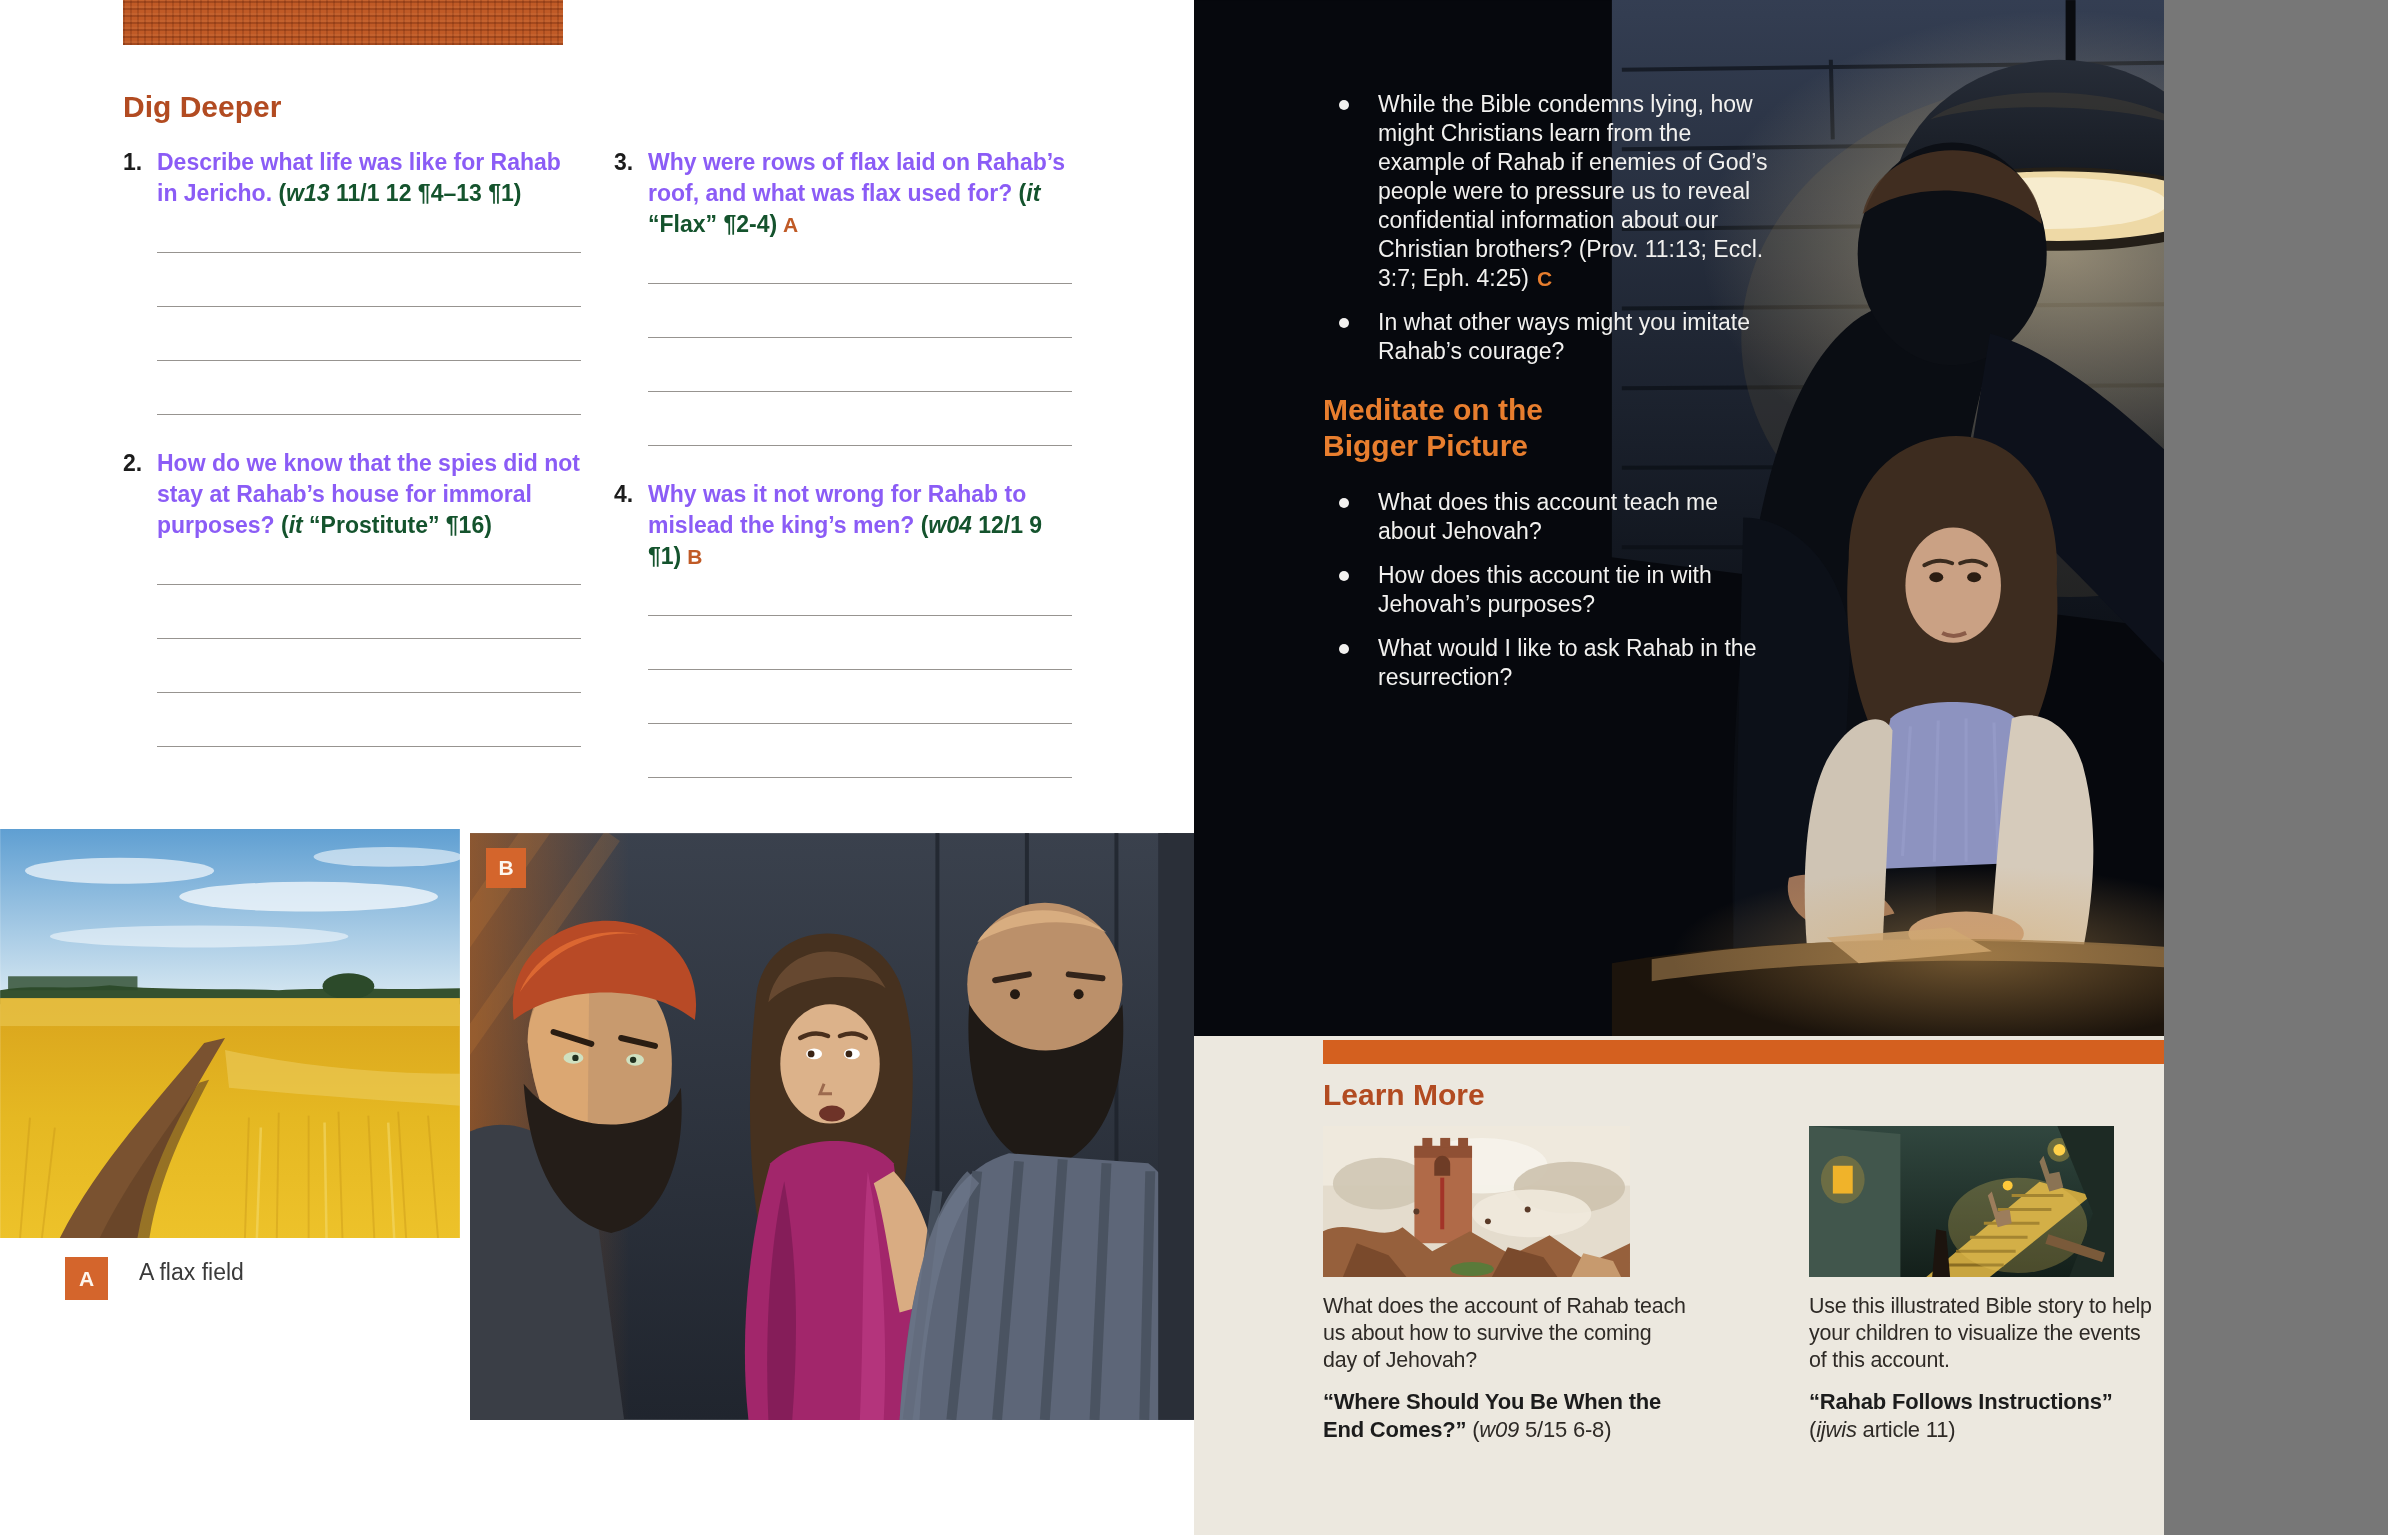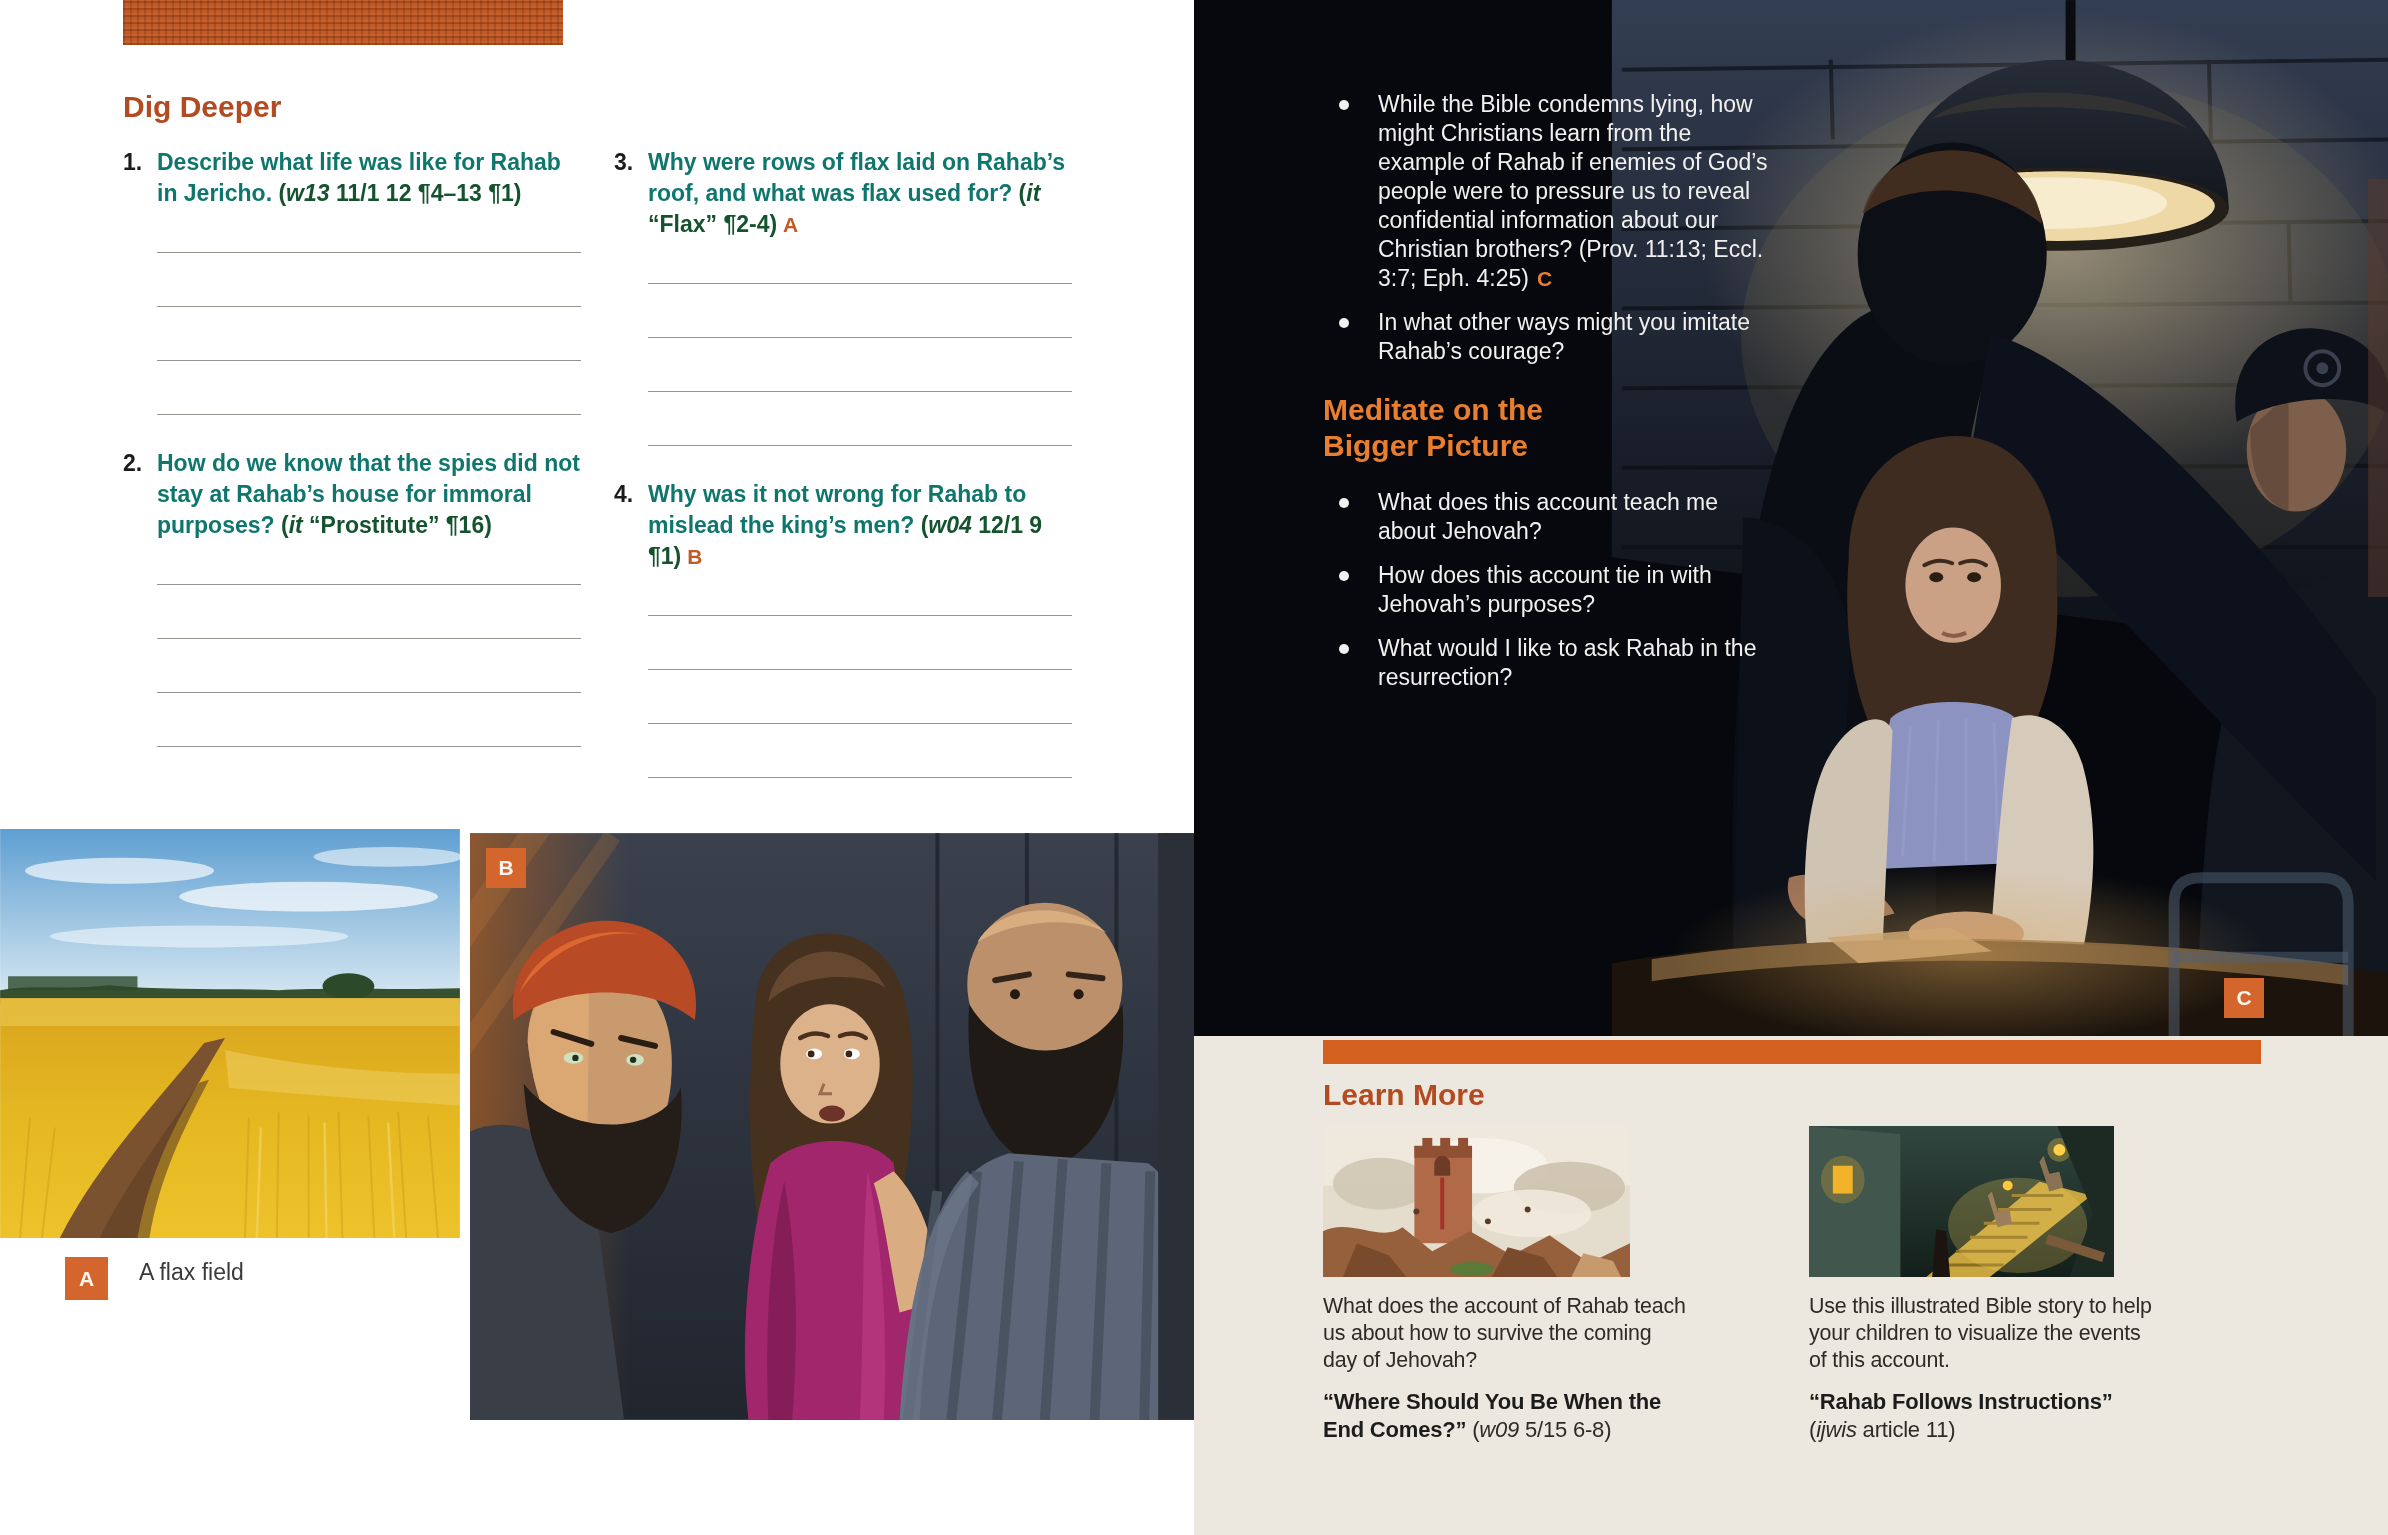--- a/index.html
+++ b/index.html
@@ -1,30 +1,30 @@
 <!DOCTYPE html>
 <html><head>
 <meta charset="utf-8">
 <style>
   html,body{margin:0;padding:0;background:#777;}
-  .canvas{position:relative;width:2388px;height:1535px;background:#fff;overflow:hidden;
+  .canvas{position:relative;width:2164px;height:1535px;background:#fff;overflow:hidden;
           font-family:"Liberation Sans", sans-serif;}
   
   .page-left{position:absolute;left:0;top:0;width:1194px;height:1535px;background:#fff;}
   .tex-block{position:absolute;left:123px;top:0;width:440px;height:45px;background-color:#c05a26;
     background-image:repeating-linear-gradient(0deg, rgba(90,30,8,.28) 0 2px, rgba(255,200,150,.07) 2px 4px, transparent 4px 7px),
                      repeating-linear-gradient(90deg, rgba(90,30,8,.22) 0 2px, transparent 2px 7px);}
   .h-orange{font-weight:bold;color:#b24b21;margin:0;}
   .dig{position:absolute;left:123px;top:90px;font-size:30px;}
   .q-col{position:absolute;top:147px;width:458px;}
   .col1{left:123px;} .col2{left:614px;}
   .question{position:relative;padding-left:34px;font-size:23px;line-height:31px;color:#1c1c1c;}
   .qnum{position:absolute;left:0;top:0;font-weight:bold;}
   .qtext{margin:0;}
-  .qtext b{color:#0f766e;}
+  .qtext b{color:#8b5cf6;}
   .qref{color:#14532d;font-weight:bold;}
   .qtag{color:#c05a26;font-weight:bold;font-size:21px;margin-left:6px;}
   .qtag:empty{display:none;}
   .lines{margin:-10px 0 33px 34px;}
   .aline{height:53px;border-bottom:1.5px solid #979490;}
   figure{margin:0;padding:0;}
   .flax{position:absolute;left:0;top:829px;width:460px;height:409px;overflow:hidden;}
   .illus{position:absolute;left:470px;top:833px;width:724px;height:587px;overflow:hidden;}
   .tagbox{position:absolute;width:40px;height:40px;background:#d4652c;color:#fdf6ee;font-weight:bold;
           font-size:21px;display:flex;align-items:center;justify-content:center;}

